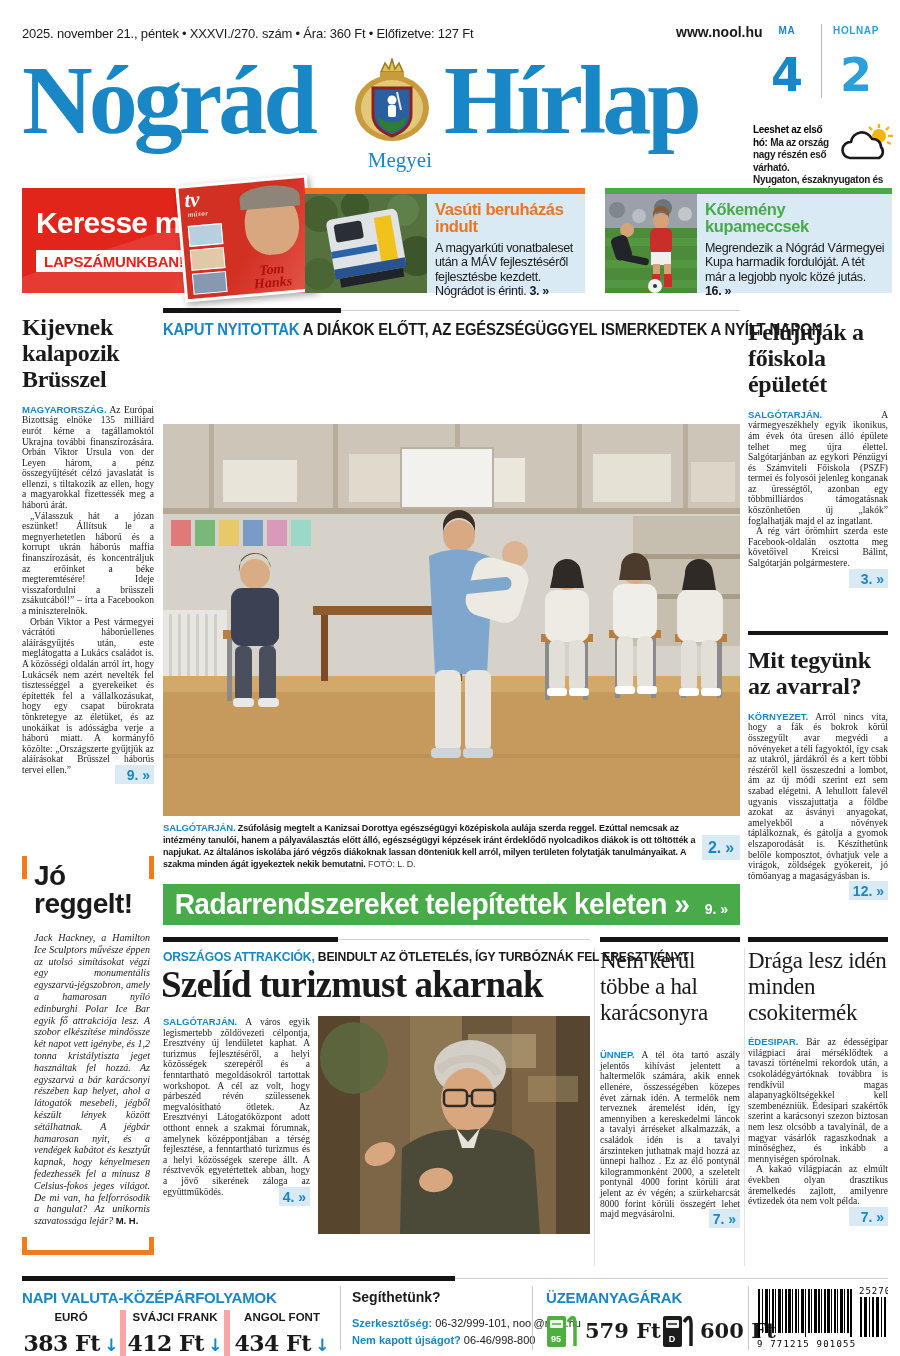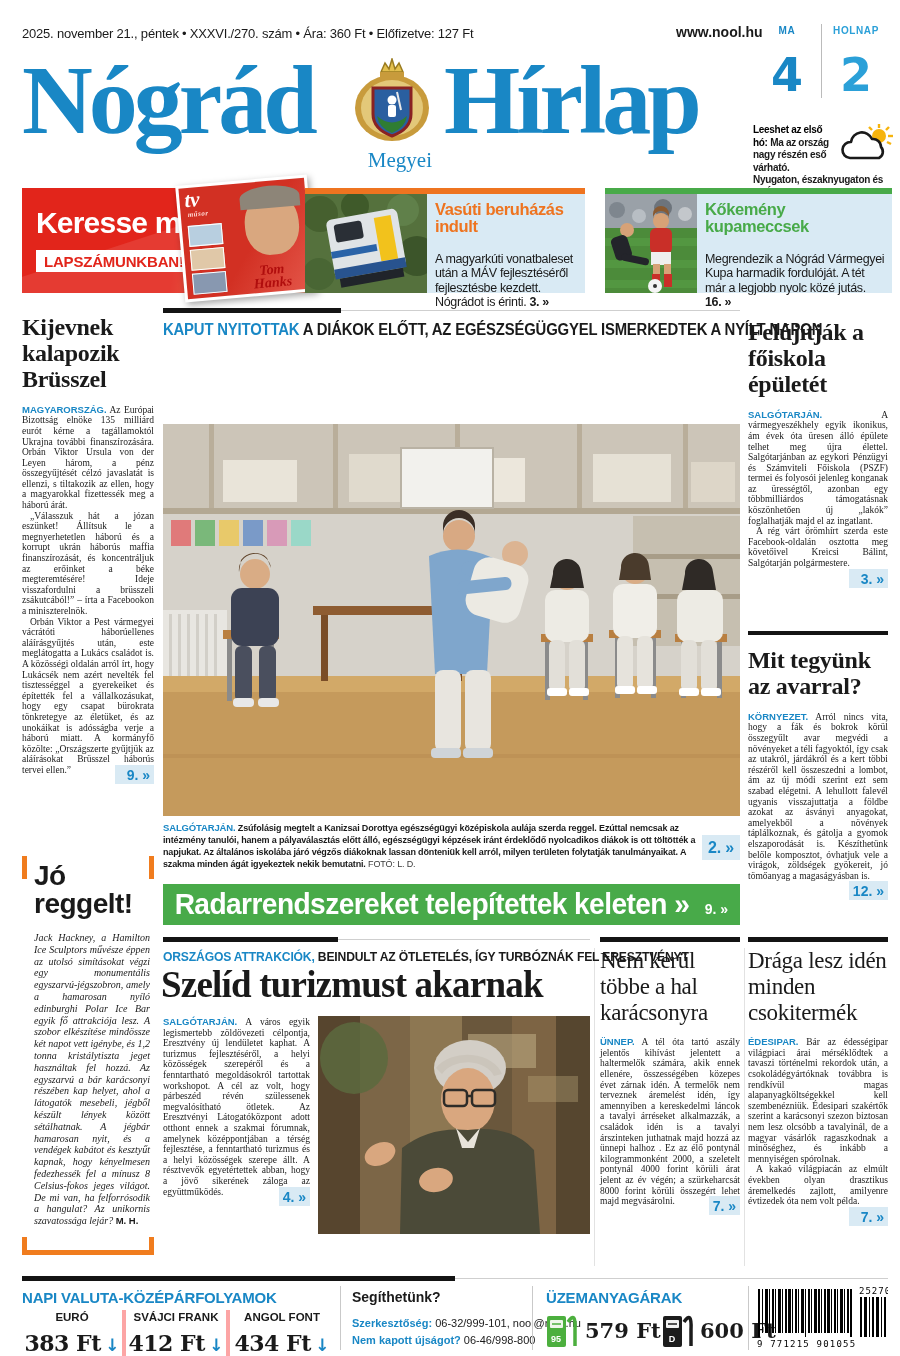--- a/index.html
+++ b/index.html
@@ -12,21 +12,21 @@
 .blue{color:var(--blue)}
 .t-date{font:13px/1 "Liberation Sans",sans-serif;letter-spacing:-.2px}
 .t-site{font:bold 14px/1 "Liberation Sans",sans-serif}
 .mast{font-family:"Liberation Serif",serif;font-weight:bold;font-size:98px;line-height:.9;color:var(--blue);letter-spacing:-4px}
 .crest-cap{font:21px/1 "Liberation Serif",serif;color:var(--blue);text-align:right}
 .wx-label{font:bold 10px/1 "Liberation Sans",sans-serif;letter-spacing:.6px;color:var(--blue);text-align:center}
 .wx-num{font:bold 46px/1 "DejaVu Sans",sans-serif;color:var(--blue);text-align:center}
 .wx-body{font:bold 10px/12.6px "Liberation Sans",sans-serif;letter-spacing:-.3px}
 .promo-box{position:absolute;height:105px;background:var(--lblue)}
 .promo-bar{position:absolute;left:0;top:0;right:0;height:6px}
-.promo-title{font:bold 16.5px/1.05 "Liberation Sans",sans-serif;letter-spacing:-.4px;margin-bottom:16px}
+.promo-title{font:bold 16.5px/1.05 "Liberation Sans",sans-serif;letter-spacing:-.4px;margin-bottom:5px}
 .promo-body{font:12.5px/14.6px "Liberation Sans",sans-serif;letter-spacing:-.35px}
 .pb{font-weight:bold}
 .bar{position:absolute;background:#141414;height:5px}
 .grayline{position:absolute;height:1px;background:#cfcfcf}
 .vline{position:absolute;width:0;border-left:1px solid #c9c9c9}
 .kicker{font:bold 16px/1 "Liberation Sans",sans-serif;letter-spacing:-.2px;white-space:nowrap;transform:scaleX(.93);transform-origin:left}
 .kicker2{font:bold 13.5px/1 "Liberation Sans",sans-serif;letter-spacing:-.2px;white-space:nowrap;transform:scaleX(.9);transform-origin:left}
 .h-main{font-family:"Liberation Serif",serif;font-weight:bold;font-size:50px;line-height:1;letter-spacing:-1.2px}
 .h-md{font-family:"Liberation Serif",serif;font-weight:bold;font-size:24px;line-height:1.08;letter-spacing:-.3px}
 .h-sm{font-family:"Liberation Serif",serif;font-weight:normal;font-size:23px;line-height:1.12;letter-spacing:-.3px}
@@ -40,21 +40,21 @@
 .credit{font-weight:normal;color:#3a3a3a}
 .banner{position:absolute;background:var(--green);display:flex;align-items:center}
 .banner-text{font:bold 29px/1 "Liberation Sans",sans-serif;color:#fff;letter-spacing:-.6px;transform:scaleX(.97);transform-origin:left;padding-left:12px;white-space:nowrap}
 .banner-ref{position:absolute;right:12px;bottom:9px;color:#fff;font:bold 14px/1 "Liberation Sans",sans-serif}
 .lead-chip{font-size:16px;padding:5px 6px 4px;margin-top:13px}
 .morning-h{font:bold 28px/1 "Liberation Sans",sans-serif;letter-spacing:-.5px}
 .morning-body{font:italic 10px/11.8px "Liberation Serif",serif;text-align:justify}
 .initials{font:bold 9.5px "Liberation Sans",sans-serif;font-style:normal}
 .ob{position:absolute;background:#f07c1e}
 .f-title{font:bold 15px/1 "Liberation Sans",sans-serif;color:var(--blue);letter-spacing:-.2px}
-.cur-cell{width:104px;height:46px;text-align:center;border-right:4px solid #fca5a5;padding-top:2px}
+.cur-cell{width:104px;height:46px;text-align:center;border-right:6px solid #fca5a5;padding-top:2px}
 .cur-cell:last-child{border-right:none}
 .cur-name{font:bold 11.5px/1 "Liberation Sans",sans-serif;margin-bottom:8px}
 .cur-val{font-family:"DejaVu Serif",serif;font-weight:bold;font-size:22px;line-height:1;letter-spacing:-.5px}
 .arrow{color:var(--blue);font:bold 17px/1 "DejaVu Sans",sans-serif}
 .help-title{font:bold 14px/1 "Liberation Sans",sans-serif}
 .help-line{font:11px/1 "Liberation Sans",sans-serif}
 .help-line .lbl{color:var(--blue);font-weight:bold}
 .fuel-price{font-family:"DejaVu Serif",serif;font-weight:bold;font-size:21px}
 .mag{position:absolute;left:158px;top:-8px;width:132px;height:117px;transform:rotate(-5deg);background:#fff;padding:3px;box-shadow:2px 3px 7px rgba(0,0,0,.35)}
 .mag-in{position:relative;width:100%;height:100%;background:linear-gradient(125deg,#d23023 55%,#e4574a);overflow:hidden}
@@ -375,21 +375,21 @@
     <rect x="154" y="74" width="23" height="16" rx="4" fill="none" stroke="#2e2c28" stroke-width="2.5"></rect>
     <line x1="149" y1="80" x2="154" y2="80" stroke="#2e2c28" stroke-width="2.5"></line>
     <path d="M84 132 q28 -22 66 -18 q42 -6 66 20 l6 84 h-140 Z" fill="#4b4a38"></path>
     <path d="M138 112 l12 14 l12 -14 l-6 20 h-12 Z" fill="#e7e3da"></path>
     <ellipse cx="62" cy="138" rx="16" ry="11" fill="#d9a77f" transform="rotate(-24 62 138)"></ellipse>
     <ellipse cx="118" cy="164" rx="17" ry="12" fill="#d9a77f" transform="rotate(-10 118 164)"></ellipse>
   </svg>
 
   <div class="abs" style="left:600px;top:948px;width:140px">
     <div class="h-sm">Nem kerül többe a hal karácsonyra</div>
-    <div class="body-text" style="margin-top:11px">
+    <div class="body-text" style="margin-top:24px">
       <p><span class="tag">ÜNNEP.</span><span> A tél óta tartó aszály jelentős kihívást jelentett a haltermelők számára, akik ennek ellenére, összességében közepes évet zárnak idén. A termelők nem terveznek áremelést idén, így amennyiben a kereskedelmi láncok a tavalyi árréseket alkalmazzák, a családok idén is a tavalyi árszinteken juthatnak majd hozzá az ünnepi halhoz . Ez az élő pontynál kilogrammonként 2000, a szeletelt pontynál 4000 forint körüli árat jelent az év végén; a szürkeharcsát 8000 forint körüli összegért lehet majd megvásárolni.</span><span class="chip">7. »</span></p>
     </div>
   </div>
 
   <div class="abs" style="left:748px;top:948px;width:140px">
     <div class="h-sm">Drága lesz idén minden csokitermék</div>
     <div class="body-text" style="margin-top:11px">
       <p><span class="tag">ÉDESIPAR.</span><span> Bár az édességipar világpiaci árai mérséklődtek a tavaszi történelmi rekordok után, a csokoládégyártóknak továbbra is rendkívül magas alapanyagköltségekkel kell szembenézniük. Édesipari szakértők szerint a karácsonyi szezon biztosan nem lesz olcsóbb a tavalyinál, de a magyar vásárlók ragaszkodnak a minőséghez, és inkább a mennyiségen spórolnak.</span></p>
       <p class="ind"><span>A kakaó világpiacán az elmúlt években olyan drasztikus áremelkedés zajlott, amilyenre évtizedek óta nem volt példa.</span><span class="chip">7. »</span></p>
     </div>

